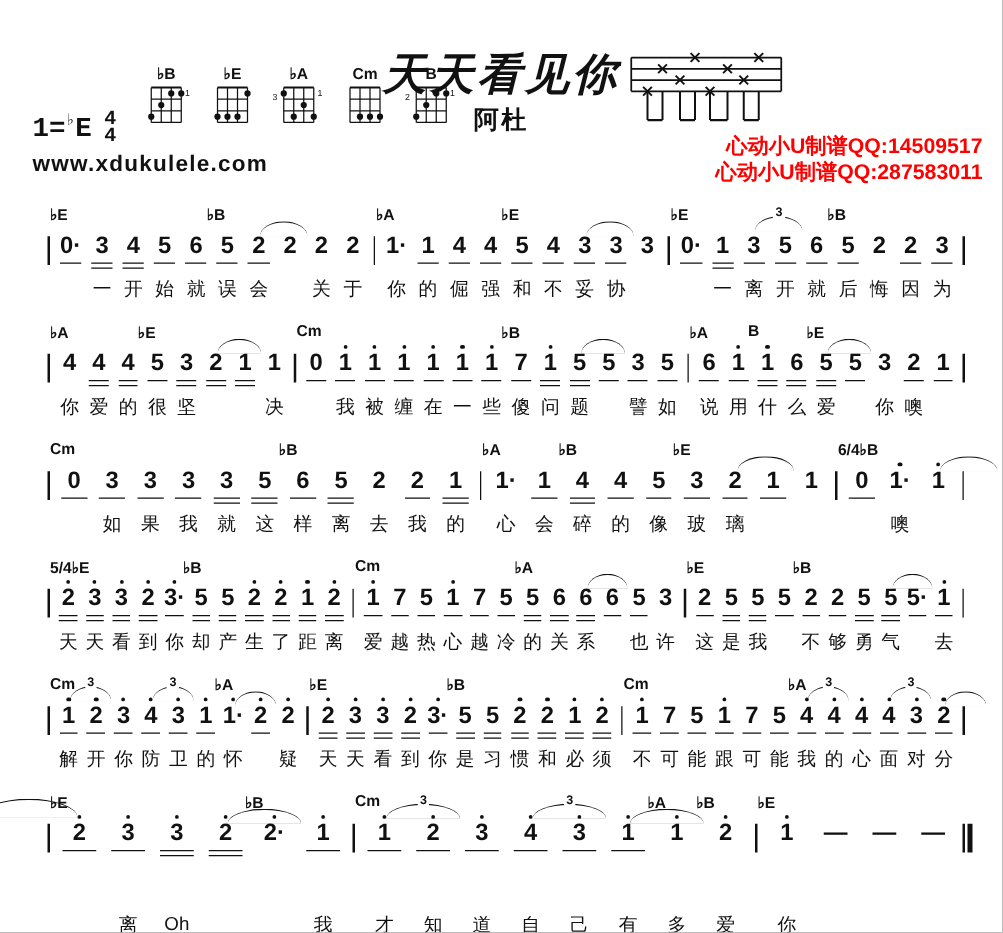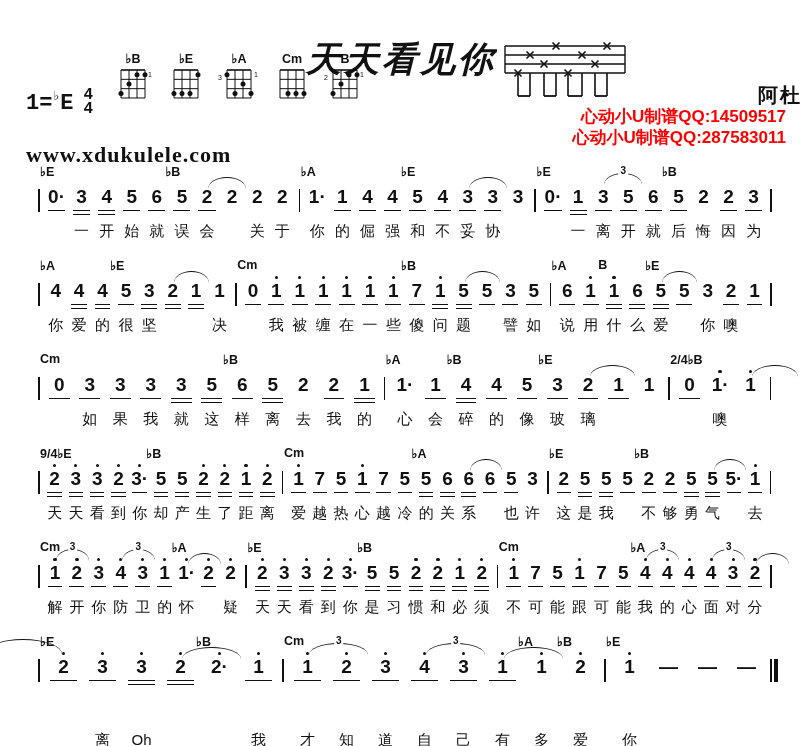--- a/index.html
+++ b/index.html
@@ -1,33 +1,33 @@
 <!DOCTYPE html>
 <html><head>
 <meta charset="utf-8">
 <style>
   html,body{margin:0;padding:0;background:#888;}
   #page{position:relative;width:802px;height:746px;background:#ffffff;overflow:hidden;
         font-family:"Liberation Sans",sans-serif;color:#111;}
   
   #title{position:absolute;left:0;right:0;top:36px;text-align:center;
          font-size:35px;font-weight:bold;letter-spacing:3px;font-style:italic;}
-  #artist{position:absolute;left:0;right:0;top:82px;text-align:right;
+  #artist{position:absolute;left:0;right:0;top:82px;text-align:center;
           font-size:20px;font-weight:bold;letter-spacing:2px;}
   #keysig{position:absolute;left:26px;top:88px;font-size:22px;font-weight:bold;font-family:Liberation Mono, monospace;}
   #keysig sup{font-size:13px;vertical-align:9px;}
   #timesig{display:inline-block;vertical-align:-4px;margin-left:10px;
            font-size:16px;font-weight:bold;line-height:14px;text-align:center;}
   #chords{position:absolute;left:112px;top:52px;display:flex;gap:11px;}
   .chord{text-align:center;}
   .chlabel{font-size:12.5px;font-weight:bold;height:14px;line-height:14px;}
   #strum{position:absolute;left:503px;top:40px;}
   #credits{position:absolute;right:16px;top:106px;text-align:right;
            font-weight:bold;font-size:17px;line-height:21px;}
-  #site{position:absolute;left:26px;top:142px;font-size:22px;font-weight:bold;letter-spacing:1px;font-family:Liberation Serif, serif;}
+  #site{position:absolute;left:26px;top:121px;font-size:18px;font-weight:bold;letter-spacing:1px;}
   
   #sheet{position:absolute;top:164px;left:0;right:0;}
   .sys{position:relative;height:94px;margin:0 26px 0 34px;display:flex;}
   .col{position:relative;flex:1 1 0;min-width:0;}
   .bar{position:relative;flex:0 0 10px;}
   .bl{position:absolute;left:4px;top:25px;width:1.5px;height:23px;background:#111;}
   .bl2{position:absolute;left:8px;top:25px;width:3.5px;height:23px;background:#111;}
   .chd{position:absolute;top:0;left:-4px;font-size:12.5px;font-weight:bold;white-space:nowrap;}
   .hd{position:absolute;top:18px;left:50%;margin-left:-1.6px;width:3.2px;height:3.2px;
       border-radius:50%;background:#111;}
@@ -630,21 +630,21 @@
           <div class="nt">1</div>
           <div class="ul u1"></div>
         </div>
         <div class="col">
           <div class="nt">1</div>
         </div>
         <div class="bar">
           <div class="bl"></div>
         </div>
         <div class="col">
-          <div class="chd">2/4♭B</div>
+          <div class="chd">6/4♭B</div>
           <div class="nt">0</div>
           <div class="ul u1"></div>
         </div>
         <div class="col">
           <div class="hd"></div>
           <div class="nt">1·</div>
           <div class="ly">噢</div>
         </div>
         <div class="col">
           <div class="arc"></div>
@@ -653,21 +653,21 @@
         </div>
         <div class="bar">
           <div class="bl"></div>
         </div>
       </div>
       <div class="sys">
         <div class="bar">
           <div class="bl"></div>
         </div>
         <div class="col">
-          <div class="chd">9/4♭E</div>
+          <div class="chd">5/4♭E</div>
           <div class="hd"></div>
           <div class="nt">2</div>
           <div class="ul u1"></div>
           <div class="ul u2"></div>
           <div class="ly">天</div>
         </div>
         <div class="col">
           <div class="hd"></div>
           <div class="nt">3</div>
           <div class="ul u1"></div>

